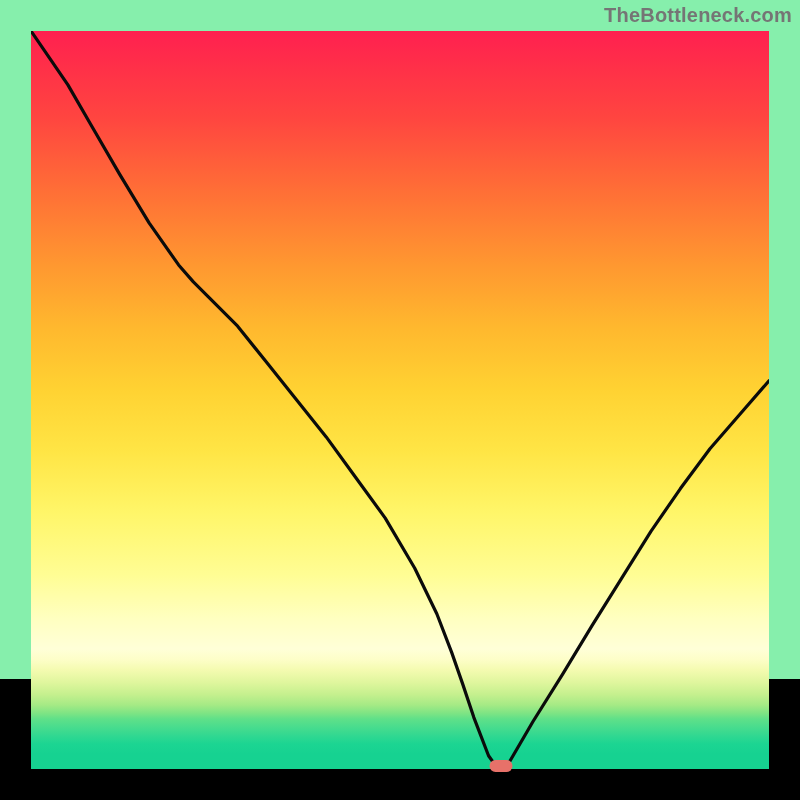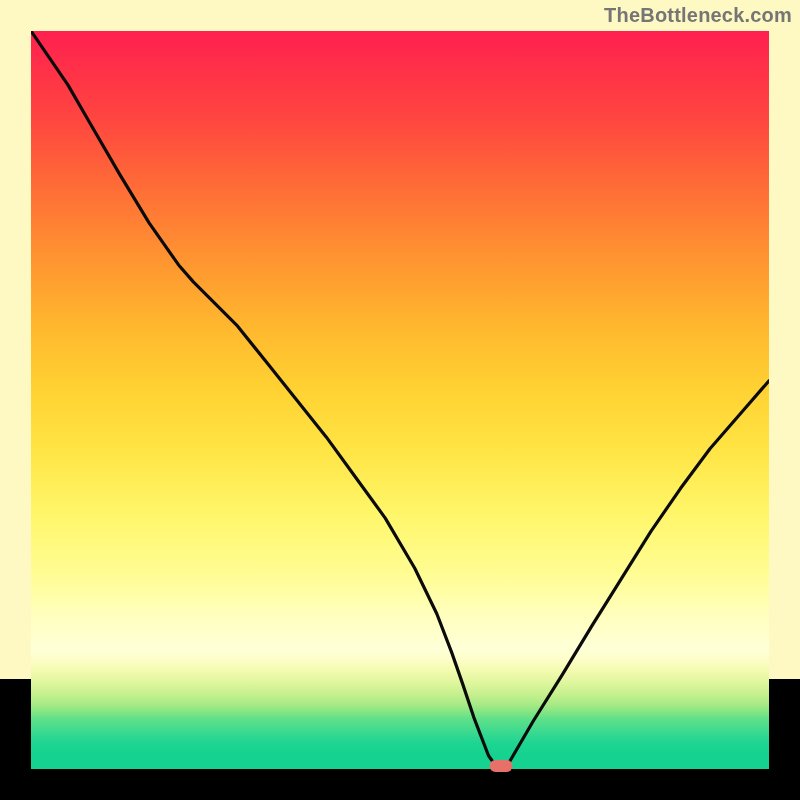--- a/index.html
+++ b/index.html
@@ -7,21 +7,21 @@
     padding: 0;
     width: 800px;
     height: 800px;
     background: #000;
     overflow: hidden;
   }
   .outer {
     position: relative;
     width: 800px;
     height: 679px;
-    background: #fef9c3;
+    background: #86efac;
   }
   .attribution {
     position: absolute;
     top: 4px;
     right: 8px;
     font-family: Arial, Helvetica, sans-serif;
     font-size: 20px;
     font-weight: 600;
     color: #757575;
     letter-spacing: 0.2px;

